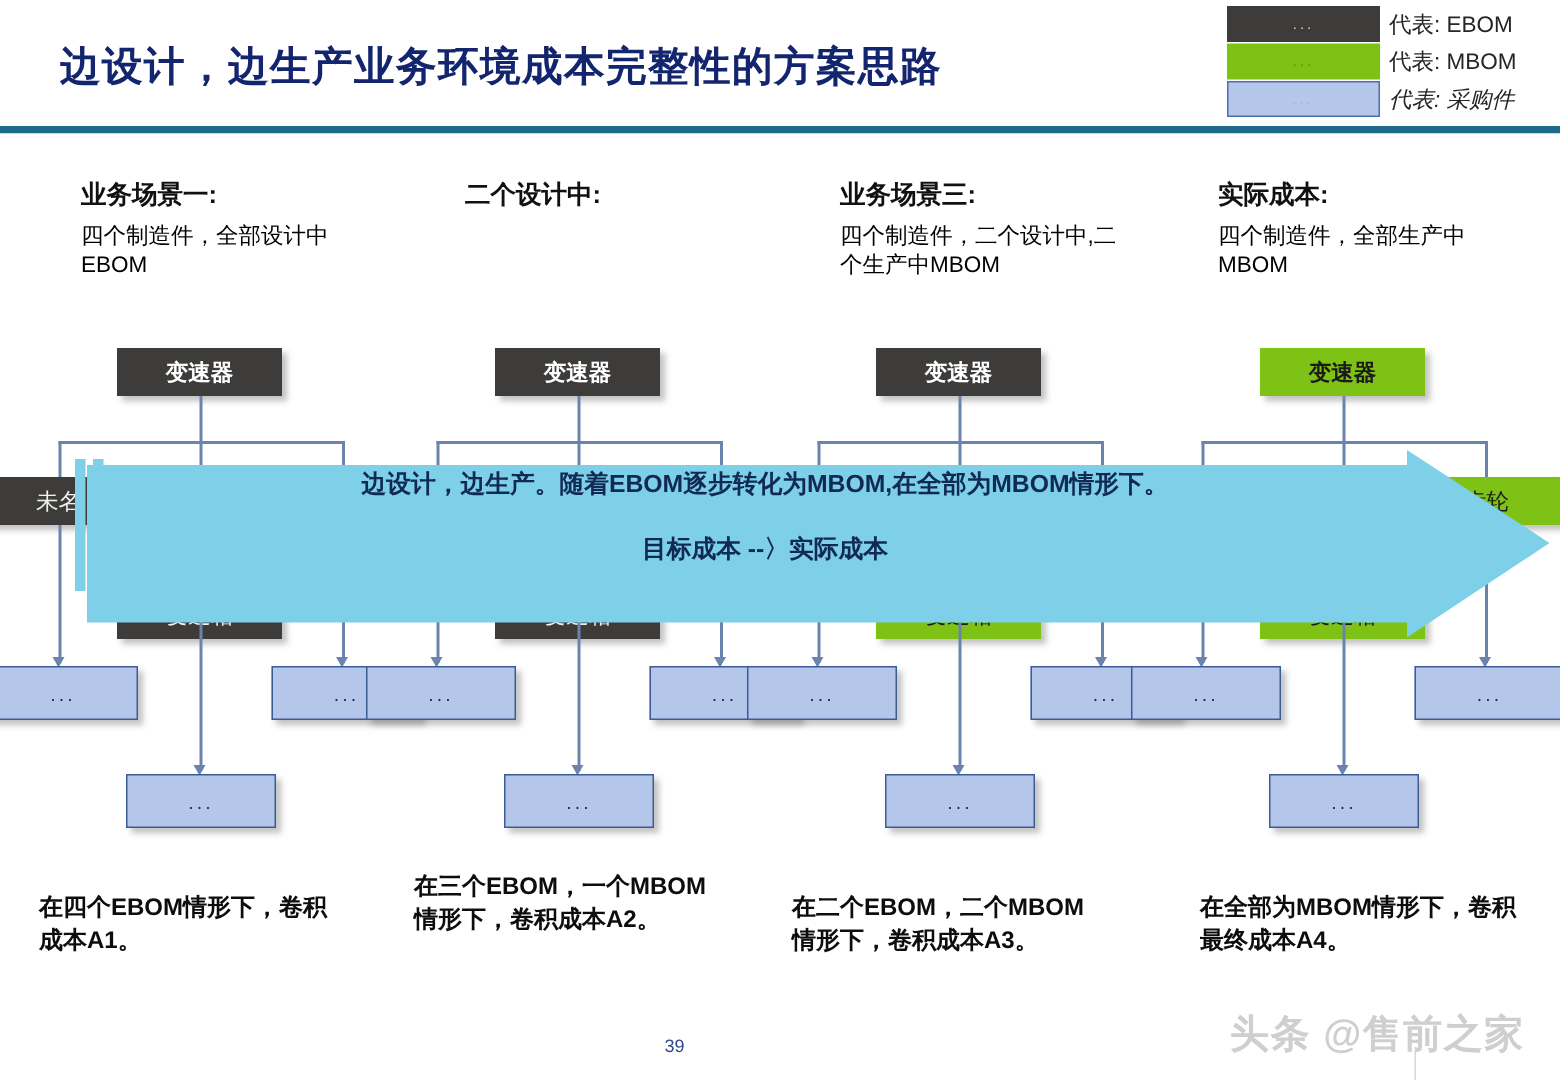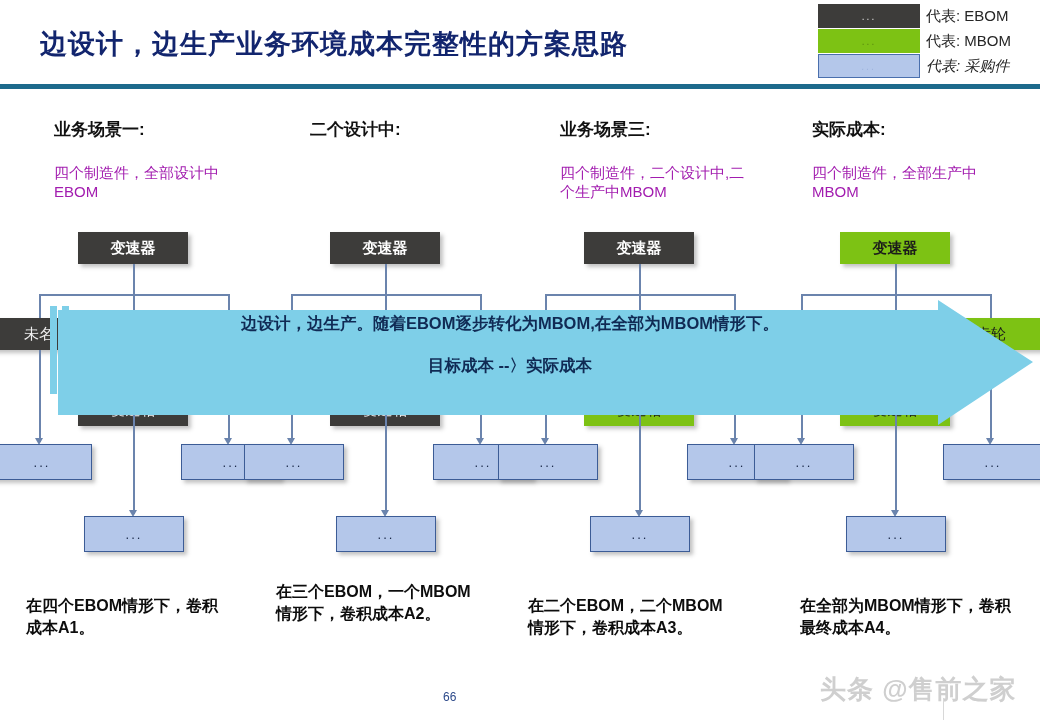--- a/index.html
+++ b/index.html
@@ -42,24 +42,24 @@
   .legend-label{
     position:absolute;left:108px;top:0;height:24px;
     display:flex;align-items:center;
     font-size:15px;color:#262626;white-space:nowrap;
   }
 
   
   .scenario-head{position:absolute;width:195px;}
   .scenario-title{
     font-size:17px;font-weight:bold;color:#111111;
-    margin-bottom:22px;white-space:nowrap;
+    margin-bottom:7px;white-space:nowrap;
   }
   .scenario-desc{
-    font-size:15px;color:#a21caf;line-height:1.28;
+    font-size:15px;color:#000000;line-height:1.28;
   }
 
   
   .node{
     position:absolute;box-sizing:border-box;
     display:flex;align-items:center;justify-content:center;
     font-size:15px;
     box-shadow:3px 3px 4px rgba(120,120,120,.45);
   }
   .node.dark{background:#3d3c3a;color:#ffffff;font-weight:bold;}
@@ -238,15 +238,15 @@
 <div class="tick" style="left:50px;top:306px;height:88px;"></div>
 <div class="tick" style="left:62px;top:306px;height:88px;"></div>
 <div id="banner-text">边设计，边生产。随着EBOM逐步转化为MBOM,在全部为MBOM情形下。</div>
 <div id="banner-line2">目标成本 --〉实际成本</div>
 
 <div class="conclusion" style="left:26px;top:595px;">在四个EBOM情形下，卷积成本A1。</div>
 <div class="conclusion" style="left:276px;top:581px;">在三个EBOM，一个MBOM情形下，卷积成本A2。</div>
 <div class="conclusion" style="left:528px;top:595px;">在二个EBOM，二个MBOM情形下，卷积成本A3。</div>
 <div class="conclusion" style="left:800px;top:595px;width:225px;">在全部为MBOM情形下，卷积最终成本A4。</div>
 
-<div id="page-number">66</div>
+<div id="page-number">39</div>
 <div id="watermark">头条 @售前之家</div>
 <div id="wm-tick"></div>
 
 </body></html>

